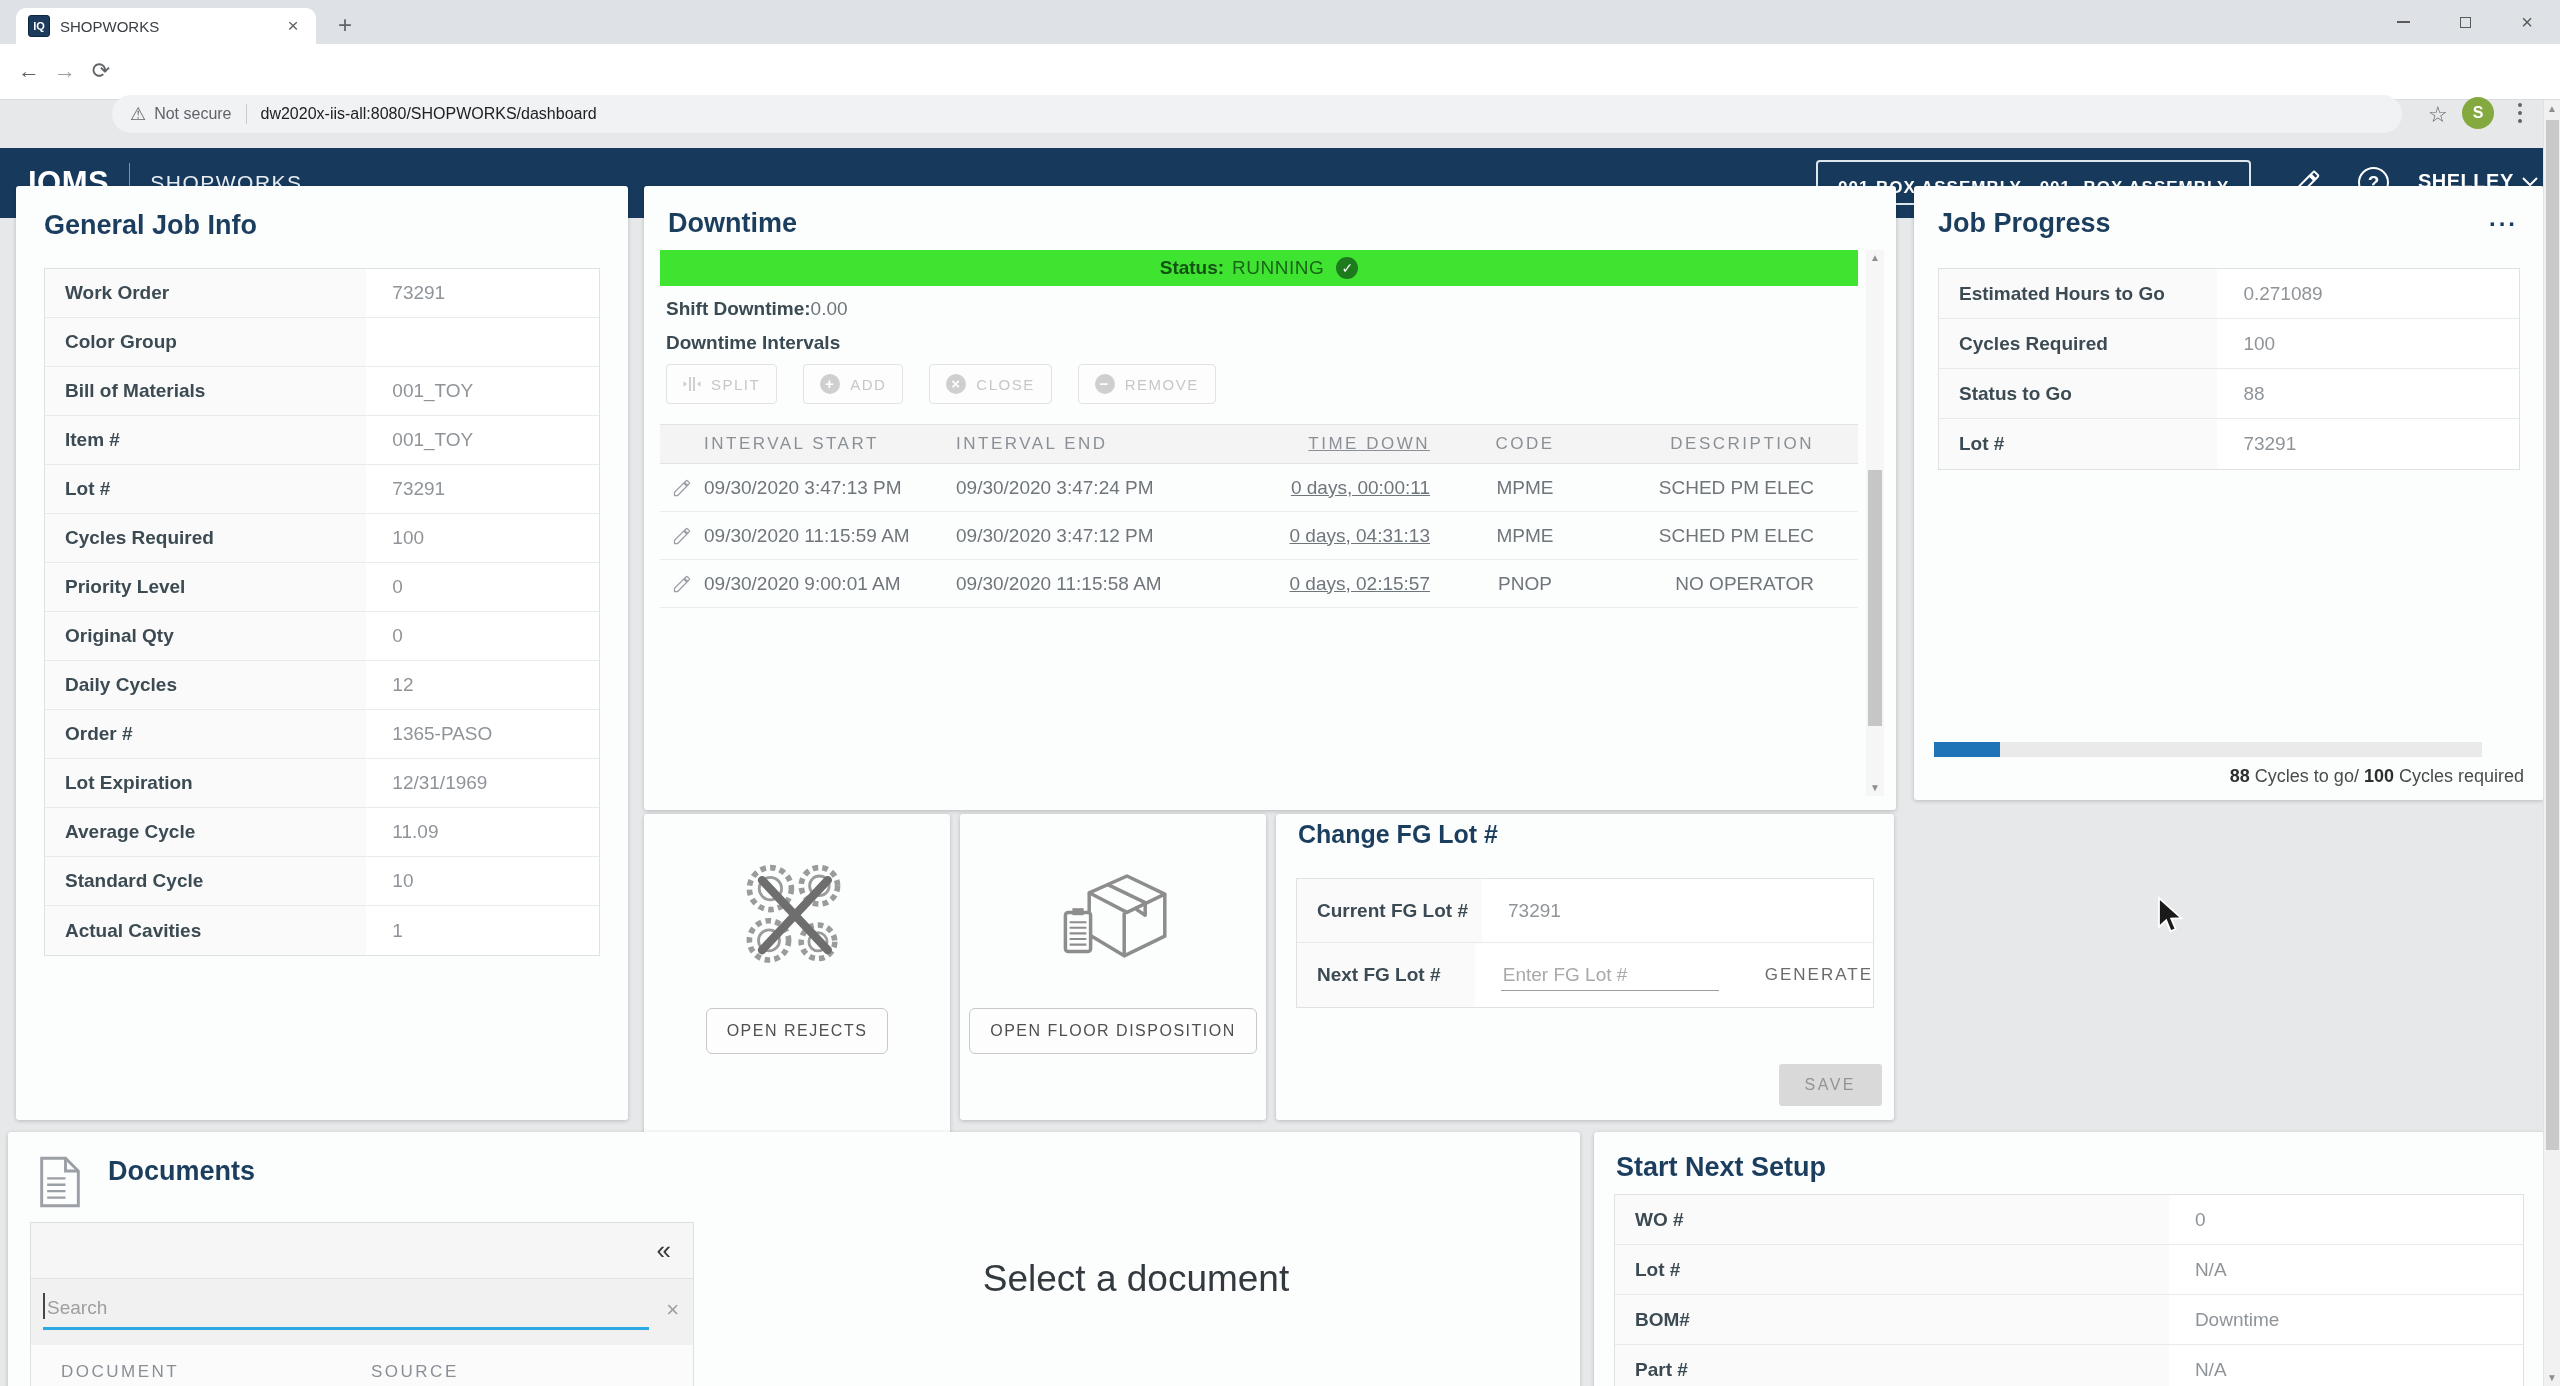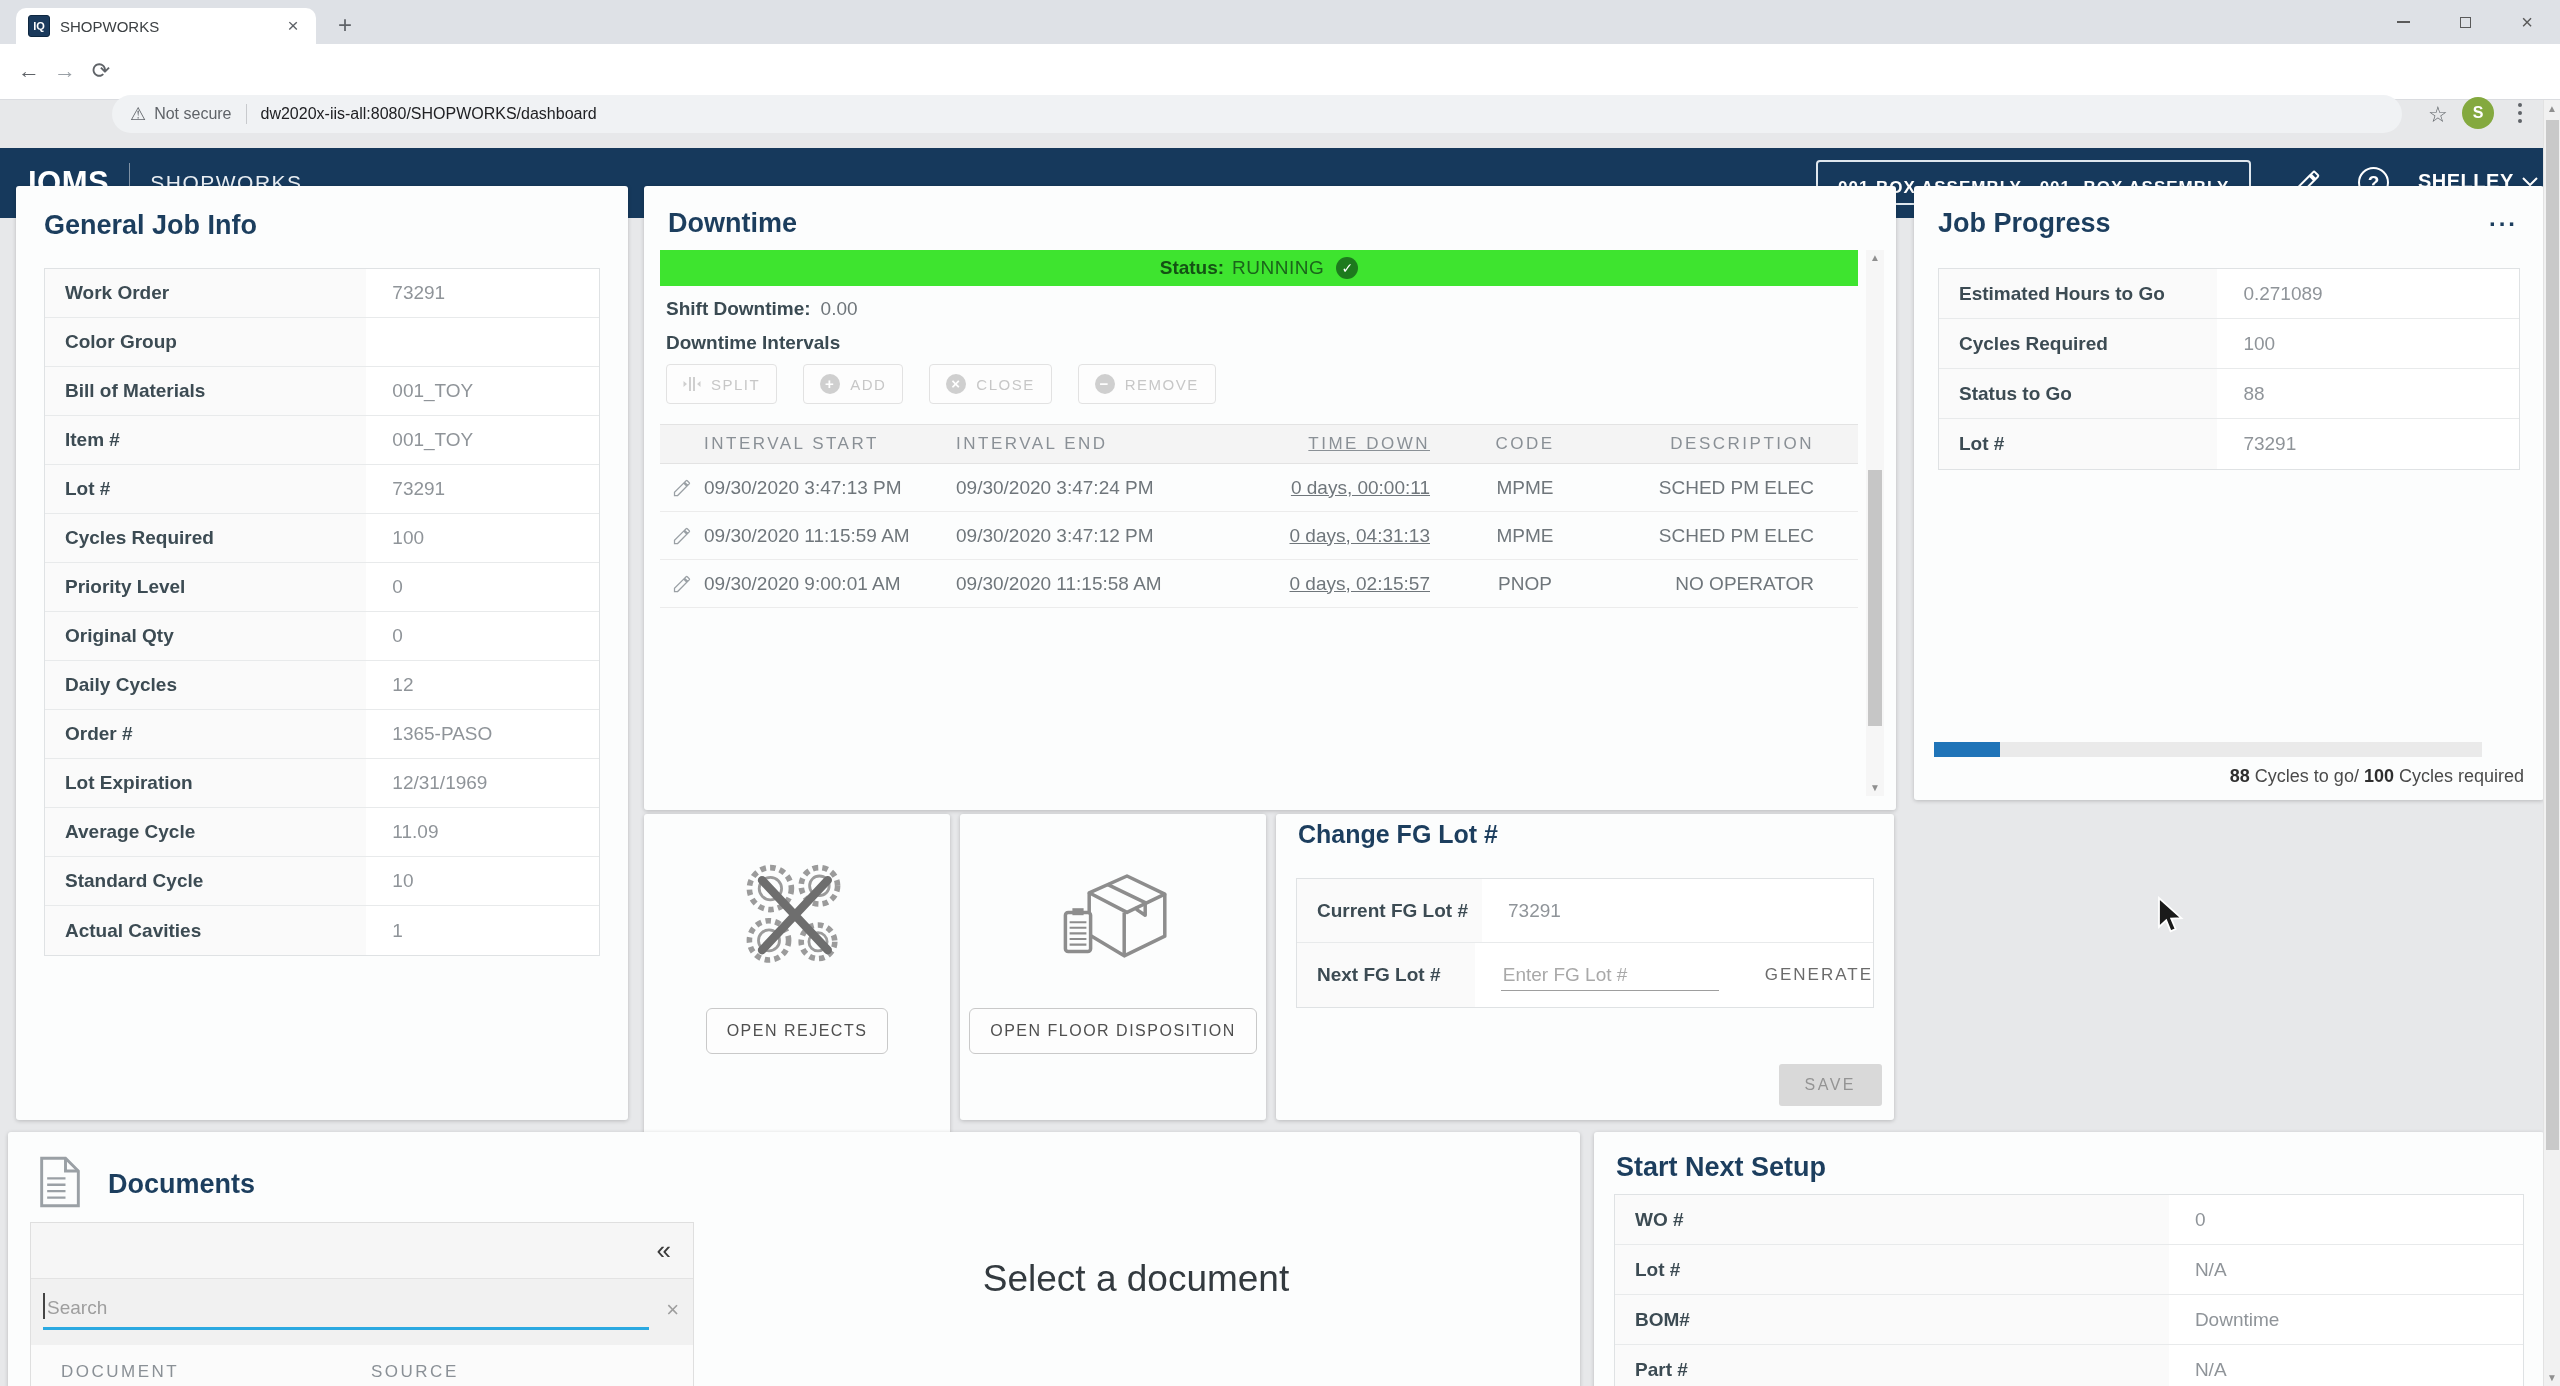--- a/index.html
+++ b/index.html
@@ -59,21 +59,21 @@
 
   
   #dt { left:644px; top:186px; width:1252px; height:624px; }
   #dt .panel-title { position:absolute; left:24px; top:22px; }
   .status-bar { position:absolute; left:16px; top:64px; width:1198px; height:36px; background:#3EE42F; display:flex; align-items:center; justify-content:center; gap:8px; }
   .status-lbl { color:#145214; font-weight:700; font-size:19px; }
   .status-val { color:#1B651B; font-size:19px; letter-spacing:.5px; }
   .status-check { width:22px; height:22px; border-radius:50%; background:#1D7A1D; color:#fff; font-size:14px; display:flex; align-items:center; justify-content:center; margin-left:4px; }
   .dt-line1 { position:absolute; left:22px; top:112px; font-size:19px; }
   .dt-line1 b { color:#3A4A52; }
-  .dt-line1 span { color:#6F767B; margin-left:10px; }
+  .dt-line1 span { color:#6F767B; margin-left:0; }
   .dt-line2 { position:absolute; left:22px; top:146px; font-size:19px; font-weight:700; color:#3A4A52; }
   .dt-btnrow { position:absolute; left:22px; top:178px; display:flex; gap:26px; }
   .dt-btn { display:inline-flex; align-items:center; gap:10px; border:1px solid #E2E2E2; border-radius:4px; background:#FDFDFD; color:#C7C7C7; font-size:15px; letter-spacing:1.5px; padding:9px 16px; font-family:"Liberation Sans", sans-serif; }
   .ic-circle { width:20px; height:20px; border-radius:50%; background:#CFCFCF; color:#fff; font-size:15px; line-height:19px; text-align:center; font-weight:700; }
 
   .dt-table { position:absolute; left:16px; top:238px; width:1198px; }
   .dt-hrow { display:flex; align-items:center; height:40px; background:#F4F4F4; border-top:1px solid #E3E3E3; border-bottom:1px solid #E3E3E3; color:#8A9096; font-size:17px; letter-spacing:2.5px; }
   .dt-row { display:flex; align-items:center; height:48px; border-bottom:1px solid #ECECEC; color:#6F767B; font-size:19px; }
   .c-edit { width:44px; display:flex; justify-content:center; }
   .c-start { width:252px; }
@@ -112,21 +112,21 @@
   #fg .kv-row { height:64px; }
   #fg .kv-label { width:185px; }
   .fg-input-wrap { display:flex; align-items:center; flex:1; }
   .fg-input { border:none; outline:none; background:transparent; border-bottom:1px solid #9E9E9E; width:218px; margin-left:26px; font-size:19px; color:#555; padding:4px 2px; font-family:"Liberation Sans", sans-serif; }
   .fg-input::placeholder { color:#A9A9A9; }
   .fg-generate { margin-left:46px; color:#6B6B6B; font-size:17px; letter-spacing:2px; font-weight:500; background:none; border:none; font-family:"Liberation Sans", sans-serif; }
   .fg-save { position:absolute; right:12px; top:250px; background:#D9D9D9; color:#949494; border:none; border-radius:3px; font-size:16px; letter-spacing:2.5px; padding:12px 26px; font-family:"Liberation Sans", sans-serif; }
 
   
   #docs { left:8px; top:1132px; width:1572px; height:260px; overflow:hidden; }
-  .docs-head { position:absolute; left:30px; top:24px; display:flex; align-items:center; gap:26px; }
+  .docs-head { position:absolute; left:30px; top:24px; display:flex; gap:26px; }
   .doc-pane { position:absolute; left:22px; top:90px; width:664px; height:176px; border:1px solid #DFDFDF; }
   .doc-strip1 { height:56px; background:#F6F6F6; border-bottom:1px solid #E3E3E3; display:flex; align-items:center; justify-content:flex-end; padding-right:22px; }
   .collapse-ico { font-size:26px; color:#3A3A3A; }
   .doc-strip2 { height:66px; background:#F1F1F1; position:relative; }
   .doc-search { position:absolute; left:12px; top:12px; width:606px; border:none; outline:none; background:transparent; border-bottom:3px solid #2BA9E1; font-size:19px; color:#333; padding:6px 2px 8px 4px; font-family:"Liberation Sans", sans-serif; }
   .doc-search::placeholder { color:#9E9E9E; }
   .caret { position:absolute; left:12px; top:14px; width:2px; height:26px; background:#444; }
   .doc-clear { position:absolute; right:14px; top:18px; color:#9E9E9E; font-size:22px; }
   .doc-cols { height:54px; background:#FBFBFB; display:flex; align-items:center; color:#8A9096; font-size:17px; letter-spacing:2.5px; }
   .doc-col1 { margin-left:30px; width:310px; }

